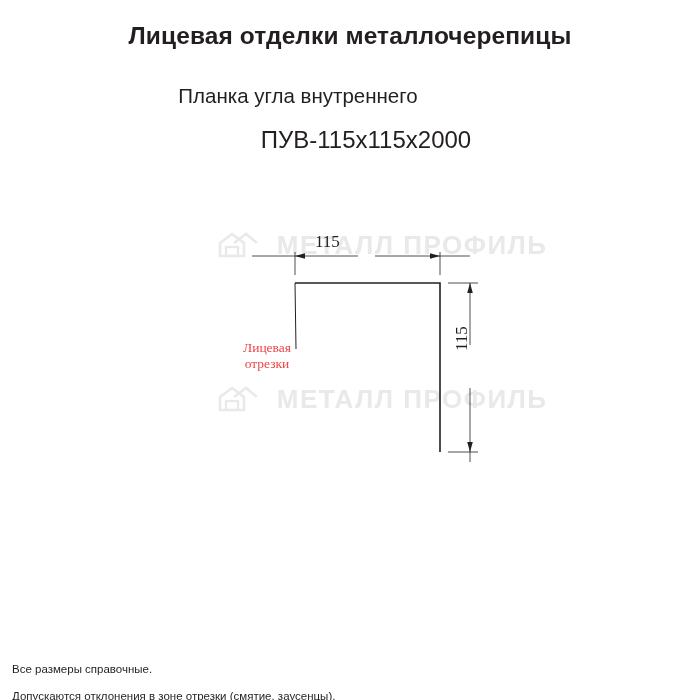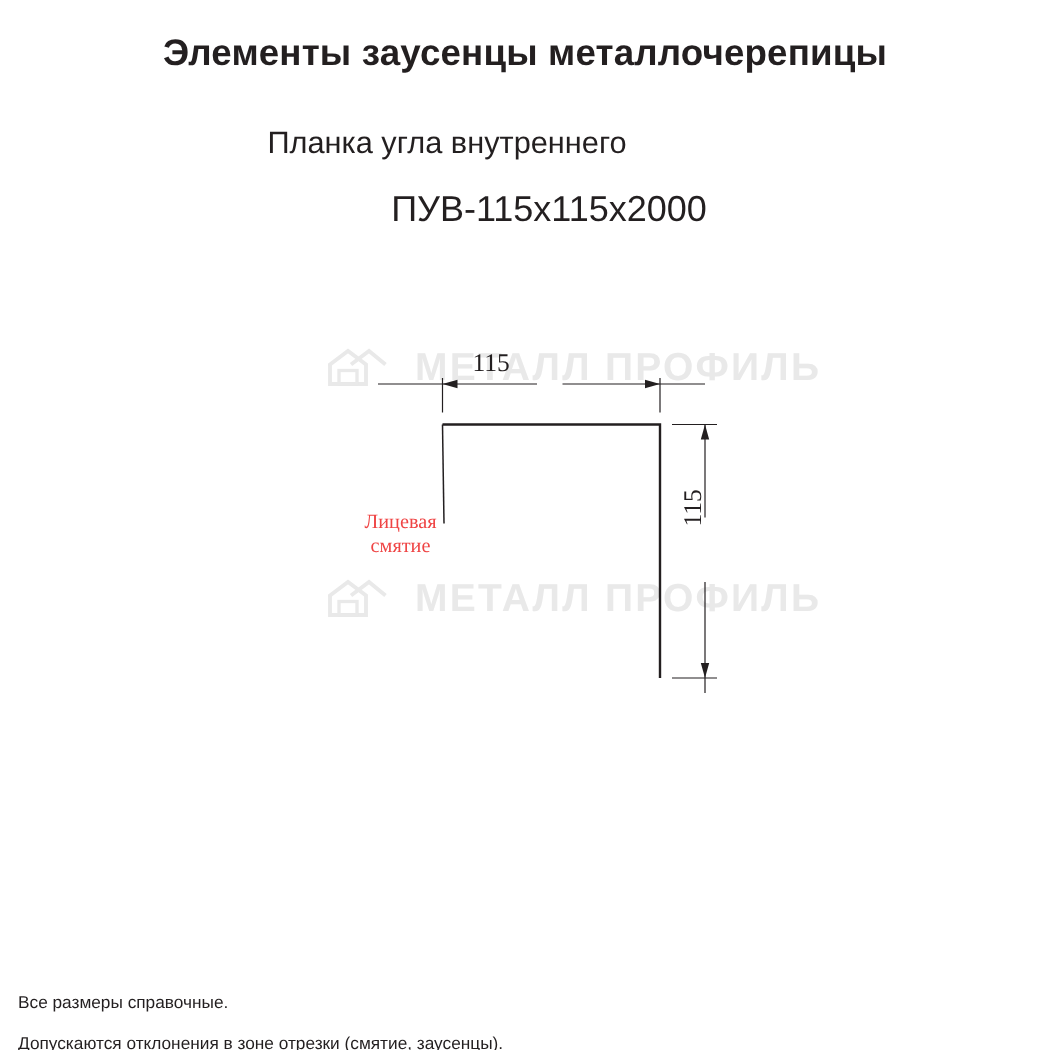--- a/index.html
+++ b/index.html
@@ -122,21 +122,21 @@
     line-height: 17px;
     color: #231f20;
   }
   .footnotes div { white-space: nowrap; margin-top: 10px; }
 </style>
 </head>
 <body>
 
 <div id="page">
 
-  <div class="title-main">Элементы заусенцы металлочерепицы</div>
+  <div class="title-main">Лицевая отделки металлочерепицы</div>
   <div class="title-sub1">Планка угла внутреннего</div>
   <div class="title-sub2">ПУВ-115х115х2000</div>
 
   <div class="watermark" id="wm1">
     <span class="wm-house">
       <svg width="40" height="28" viewBox="0 0 40 28" xmlns="http://www.w3.org/2000/svg">
         <path d="M2 12 L14 3 L26 12 L26 25 L2 25 Z" fill="none" stroke="#e9e9e9" stroke-width="2.6"></path>
         <path d="M16 12 L28 3 L39 12" fill="none" stroke="#e9e9e9" stroke-width="2.6"></path>
         <rect x="8" y="16" width="12" height="9" fill="none" stroke="#e9e9e9" stroke-width="2.2"></rect>
       </svg>
@@ -179,21 +179,21 @@
         <path d="M470 283 L467.2 293 L472.8 293 Z" fill="#231f20" stroke="none"></path>
         <path d="M470 452 L467.2 442 L472.8 442 Z" fill="#231f20" stroke="none"></path>
       </g>
     </svg>
 
     <div class="dim-label" id="dim-top-label">115</div>
     <div class="dim-label" id="dim-right-label">115</div>
 
     <div class="face-label">
       <div>Лицевая</div>
-      <div>смятие</div>
+      <div>отрезки</div>
     </div>
   </div>
 
   <div class="footnotes">
     <div>Все размеры справочные.</div>
     <div>Допускаются отклонения в зоне отрезки (смятие, заусенцы).</div>
   </div>
 
 </div>
 

